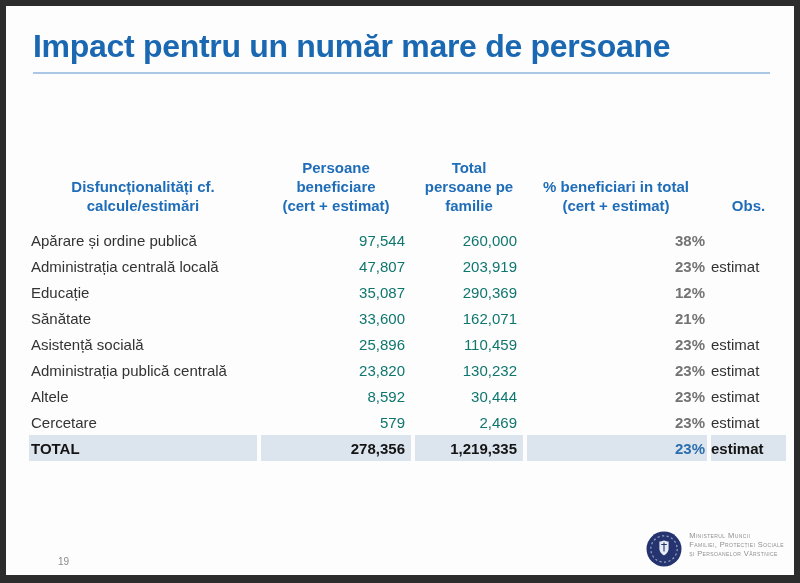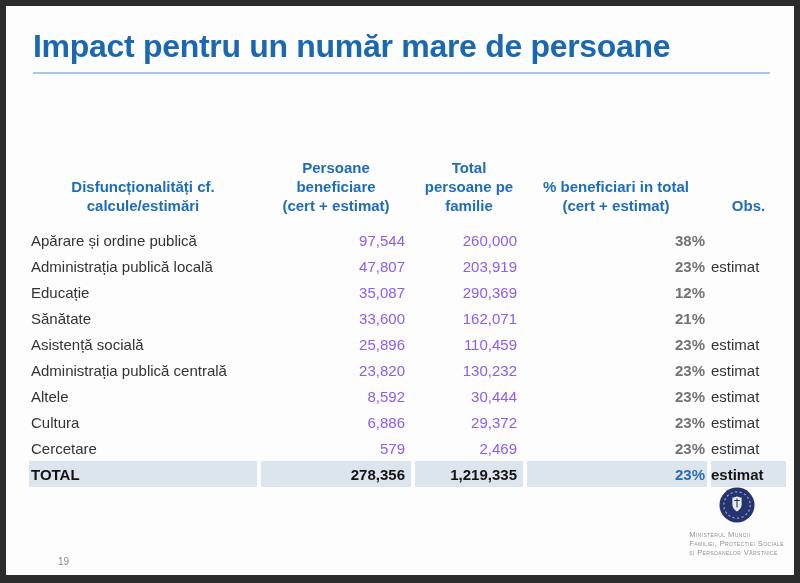--- a/index.html
+++ b/index.html
@@ -29,32 +29,32 @@
     table-layout:fixed;
   }
   th {
     vertical-align:bottom; padding:0 0 12px 0;
     font-size:15px; font-weight:bold; color:#1f6db8;
     line-height:19px; white-space:pre-line; text-align:center;
   }
   th.h-right { text-align:center; padding-right:2px; }
   td { font-size:15px; height:26px; padding:0; vertical-align:middle;margin-left:39px; }
   td.cell-label { text-align:left; color:#333; padding-left:2px; white-space:nowrap; }
-  td.cell-num   { text-align:right; color:#8b5cf6; padding-right:6px; }
+  td.cell-num   { text-align:right; color:#0f766e; padding-right:6px; }
   td.cell-pct   { text-align:right; color:#737373; font-weight:bold; padding-right:2px; }
   td.cell-obs   { text-align:left; color:#333; }
   tr.total-row td { background:#dce4ee; font-weight:bold; color:#141414; }
   tr.total-row td.cell-pct { color:#2c6dad; }
   .page-number {
     position:absolute; left:52px; bottom:8px;
     font-size:10px; color:#8a8a8a;
   }
   .footer-logo {
-    position:absolute; right:10px; bottom:18px;
-    display:flex; align-items:center; gap:7px;flex-direction:column;
+    position:absolute; right:10px; bottom:8px;
+    display:flex; gap:7px;
   }
   .ministry {
     font-size:7.5px; line-height:9px; color:#8f8f8f;
     font-variant:small-caps; letter-spacing:0.4px; white-space:nowrap;
   }
 </style>
 </head>
 <body>
 
 <div class="slide">
@@ -89,21 +89,21 @@
 
         <tr class="data-row">
           <td class="cell-label">Apărare și ordine publică</td>
           <td class="cell-num">97,544</td>
           <td class="cell-num">260,000</td>
           <td class="cell-pct">38%</td>
           <td class="cell-obs"></td>
         </tr>
 
         <tr class="data-row">
-          <td class="cell-label">Administrația publică locală</td>
+          <td class="cell-label">Administrația centrală locală</td>
           <td class="cell-num">47,807</td>
           <td class="cell-num">203,919</td>
           <td class="cell-pct">23%</td>
           <td class="cell-obs">estimat</td>
         </tr>
 
         <tr class="data-row">
           <td class="cell-label">Educație</td>
           <td class="cell-num">35,087</td>
           <td class="cell-num">290,369</td>
@@ -136,27 +136,20 @@
         </tr>
 
         <tr class="data-row">
           <td class="cell-label">Altele</td>
           <td class="cell-num">8,592</td>
           <td class="cell-num">30,444</td>
           <td class="cell-pct">23%</td>
           <td class="cell-obs">estimat</td>
         </tr>
 
-        <tr class="data-row">
-          <td class="cell-label">Cultura</td>
-          <td class="cell-num">6,886</td>
-          <td class="cell-num">29,372</td>
-          <td class="cell-pct">23%</td>
-          <td class="cell-obs">estimat</td>
-        </tr>
 
         <tr class="data-row">
           <td class="cell-label">Cercetare</td>
           <td class="cell-num">579</td>
           <td class="cell-num">2,469</td>
           <td class="cell-pct">23%</td>
           <td class="cell-obs">estimat</td>
         </tr>
       </tbody>
     <tfoot>

